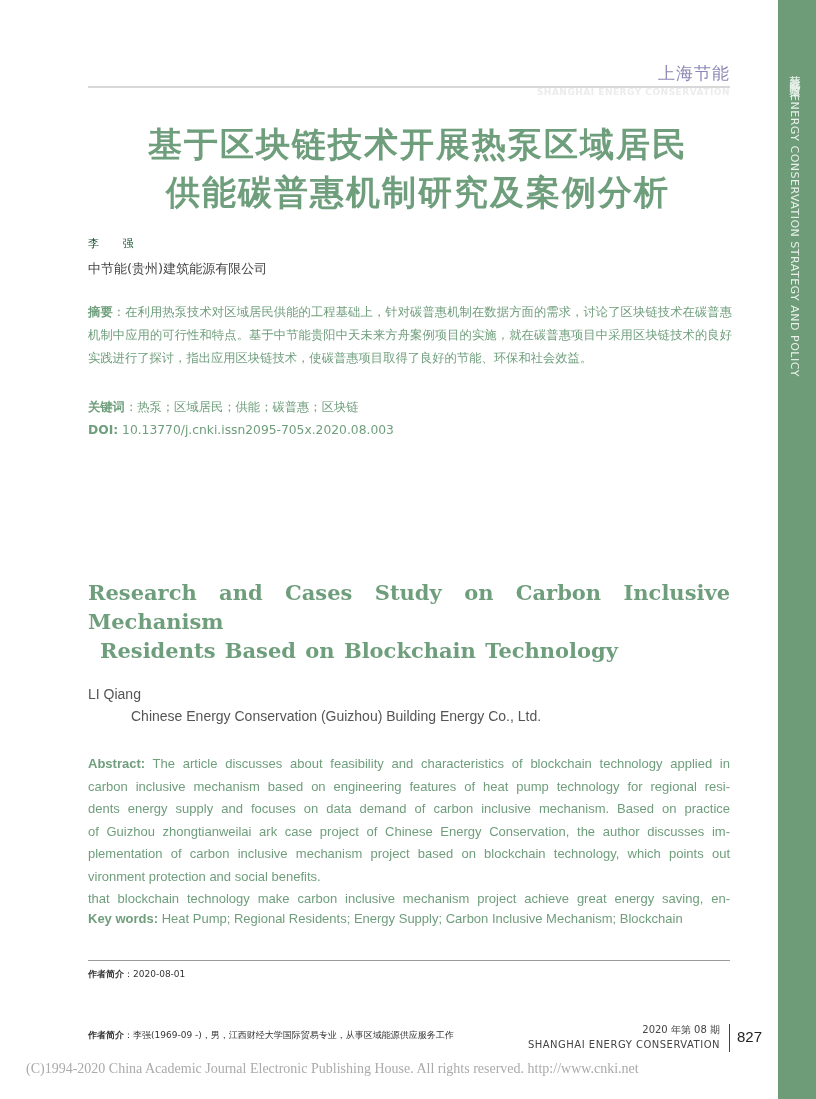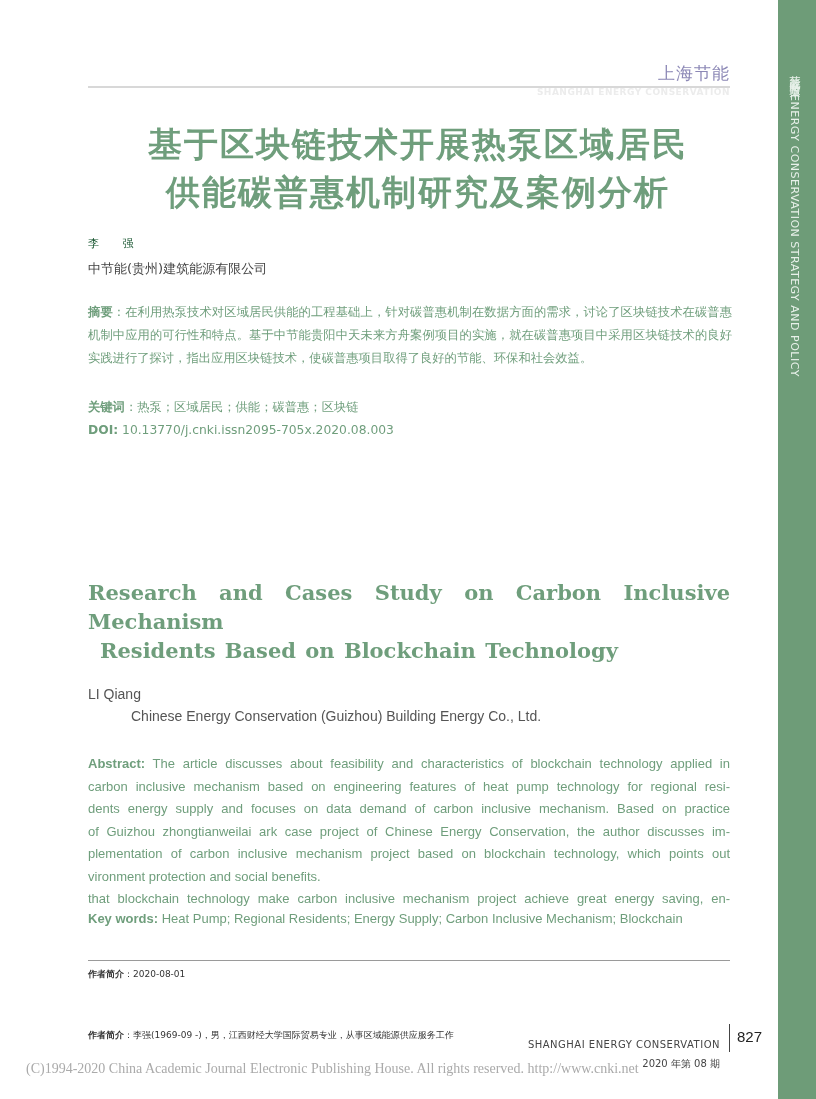--- a/index.html
+++ b/index.html
@@ -27,21 +27,21 @@
   .author-en { position:absolute; left:88px; top:686px; color:#555; font-size:14px; font-family:"Liberation Sans", sans-serif; }
   .affil-en { position:absolute; left:88px; top:708px; color:#555; font-size:14px; font-family:"Liberation Sans", sans-serif;margin-left:43px; }
   .abstract-en { position:absolute; left:88px; top:753px; width:642px; color:#6f9e7c; font-size:13px; line-height:22.5px;
                  font-family:"Liberation Sans", sans-serif; }
   .abstract-en .l { display:block; text-align:justify; text-align-last:justify; white-space:nowrap; }
   .abstract-en .l.last { text-align-last:left; }
   .kw-en { position:absolute; left:88px; top:911px; color:#6f9e7c; font-size:13px; font-family:"Liberation Sans", sans-serif; }
   .foot-rule { position:absolute; left:88px; top:960px; width:642px; height:1px; background:#9a9a9a; }
   .received { position:absolute; left:88px; top:968px; color:#333; font-size:9px; }
   .bio { position:absolute; left:88px; top:1029px; color:#333; font-size:9px; }
-  .issue { position:absolute; right:96px; top:1023px; color:#444; font-size:10px;margin-top:34px; }
+  .issue { position:absolute; right:96px; top:1023px; color:#444; font-size:10px; }
   .journal-foot { position:absolute; right:96px; top:1039px; color:#444; font-size:10px; letter-spacing:0.5px; }
   .page-sep { position:absolute; left:729px; top:1024px; width:1px; height:28px; background:#444; }
   .page-num { position:absolute; left:737px; top:1028px; color:#222; font-size:15px; font-family:"Liberation Sans", sans-serif; }
   .copyright { position:absolute; left:26px; top:1061px; color:#aaa; font-family:"Liberation Serif", serif; font-size:14px; white-space:nowrap; }
 </style>
 </head>
 <body>
 
 <div class="sidebar"></div>
 <div class="sidebar-text">

